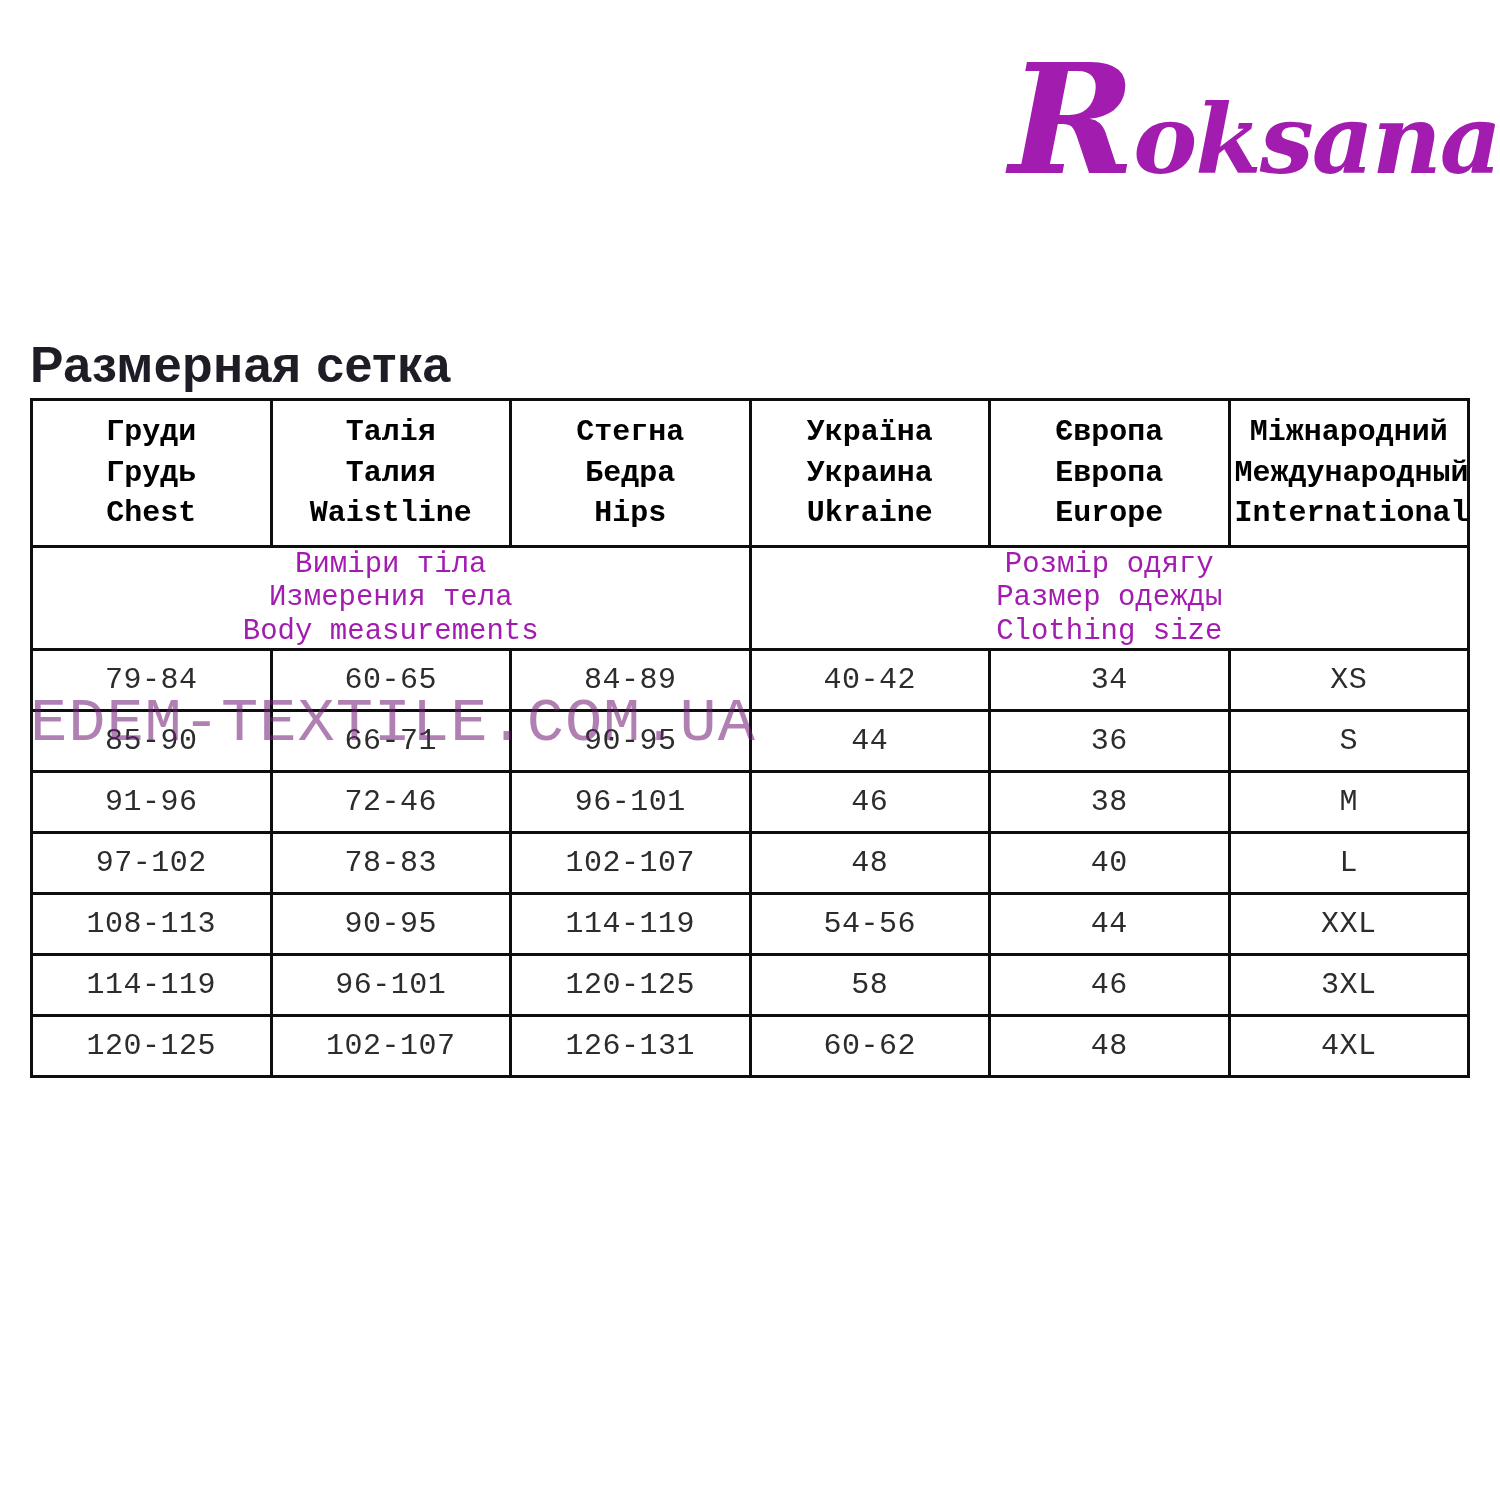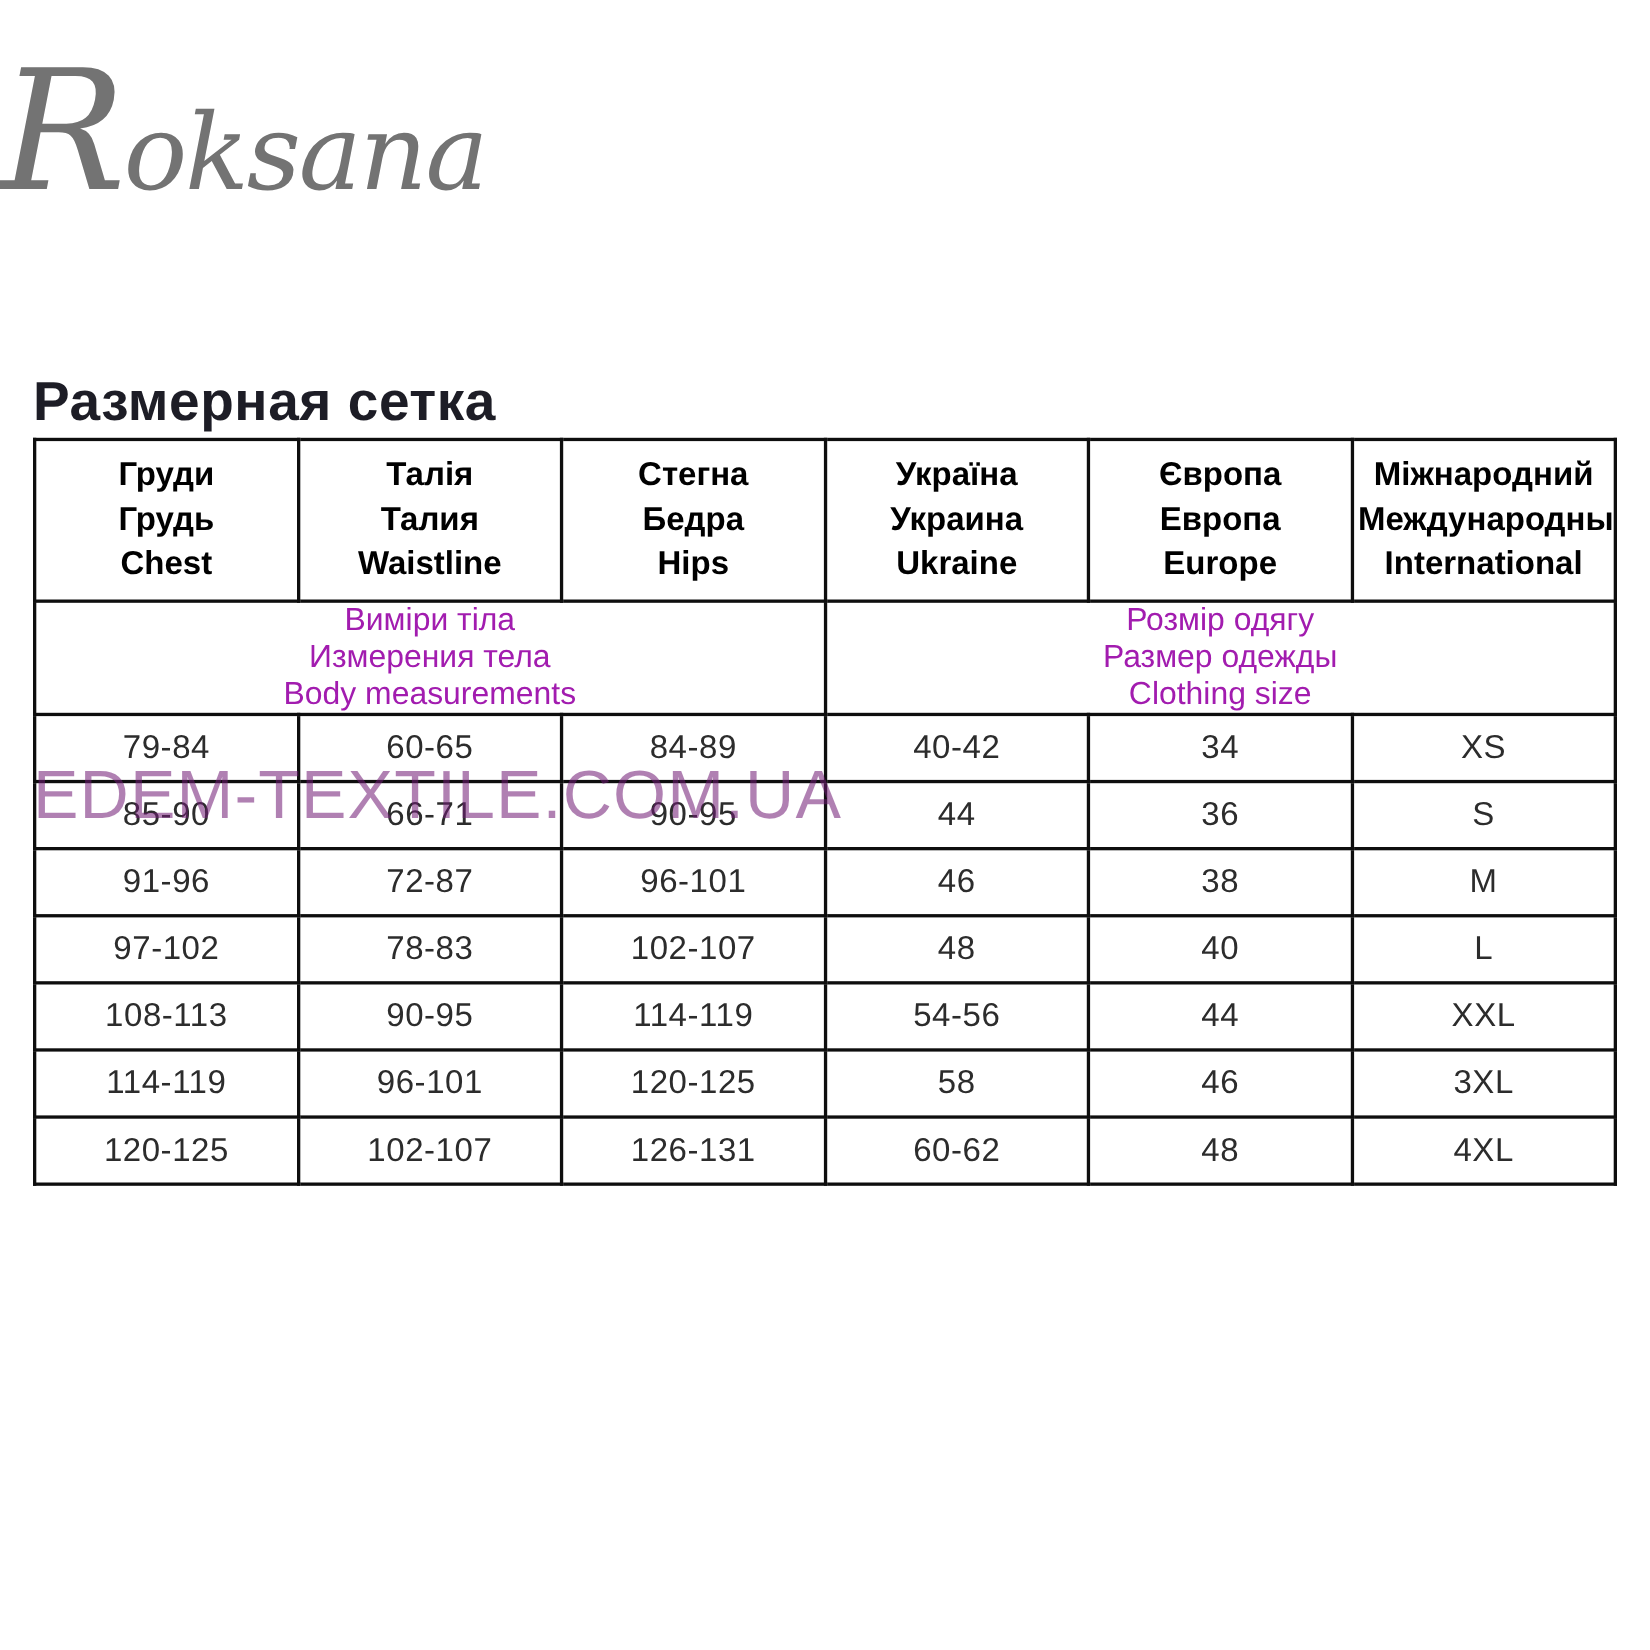--- a/index.html
+++ b/index.html
@@ -13,47 +13,48 @@
     width: 1500px;
     height: 1500px;
     background: #ffffff;
     overflow: hidden;
   }
   .logo {
     position: absolute;
     top: 40px;
     left: 0;
     width: 100%;
-    text-align: left;
+    text-align: right;
     font-family: "DejaVu Serif", serif;
     font-style: italic;
-    font-weight: 400;
+    font-weight: 700;
     font-size: 96px;
     line-height: 160px;
-    color: #737373;
+    color: #a21caf;
     letter-spacing: -2px;
   }
   .logo::first-letter {
     font-size: 152px;
   }
   .page-title {
     position: absolute;
     top: 336px;
     left: 30px;
     margin: 0;
     font-size: 50px;
     font-weight: 800;
     color: #1d1d26;
     letter-spacing: 0.5px;
   }
   .table-wrap {
     position: absolute;
     top: 398px;
     left: 30px;
     width: 1384px;
+    font-family: Liberation Mono, monospace;
   }
   table.size-table {
     width: 1440px;
     border-collapse: collapse;
     table-layout: fixed;
   }
   table.size-table th,
   table.size-table td {
     border: 3px solid #0e0e0e;
     text-align: center;
@@ -150,21 +151,21 @@
         <tr class="data-row">
           <td>85-90</td>
           <td>66-71</td>
           <td>90-95</td>
           <td>44</td>
           <td>36</td>
           <td>S</td>
         </tr>
         <tr class="data-row">
           <td>91-96</td>
-          <td>72-87</td>
+          <td>72-46</td>
           <td>96-101</td>
           <td>46</td>
           <td>38</td>
           <td>M</td>
         </tr>
         <tr class="data-row">
           <td>97-102</td>
           <td>78-83</td>
           <td>102-107</td>
           <td>48</td>

